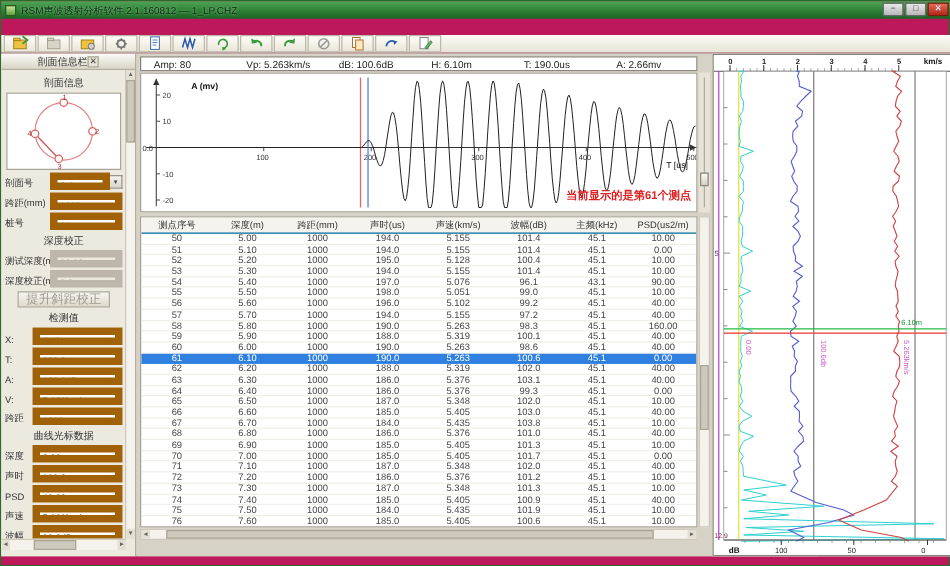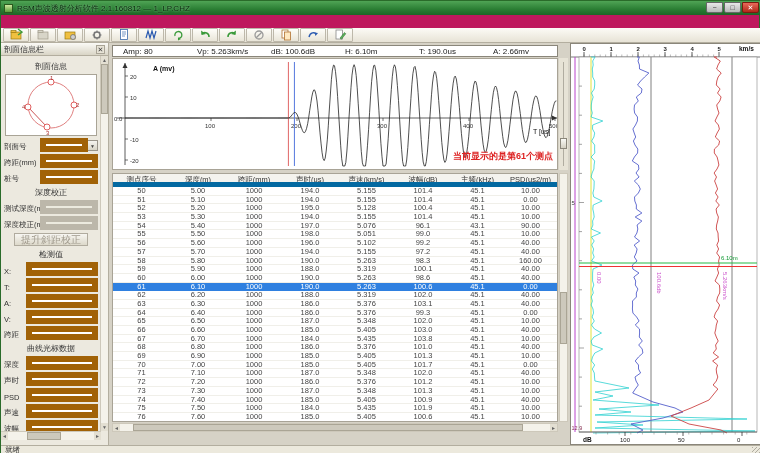--- a/index.html
+++ b/index.html
@@ -28,21 +28,21 @@
   .tbtn { width:26px; height:14px; margin-right:1px; display:flex; align-items:center; justify-content:center;
     border:1px solid #bdb8aa; background:linear-gradient(#fefdf9,#e9e5d8); border-radius:1px; }
   .tbtn svg { display:block; }
 
   
   #main { position:absolute; left:0; top:42px; width:760px; height:402px; background:#d6d2c6; }
 
   
   #sidebar { position:absolute; left:0; top:0; width:108px; height:402px; background:#ece9df; border-right:1px solid #b3ae9f; overflow:hidden; }
   #sidebar-header { height:13px; background:linear-gradient(#fbfaf6,#d9d5c6); border-bottom:1px solid #b3ae9f;
-    display:flex; align-items:center; justify-content:space-between; padding:0 3px; font-size:8px; color:#333; }
+    display:flex; align-items:center; justify-content:center; padding:0 3px; font-size:8px; color:#333; }
   #sidebar-close { width:9px; height:9px; line-height:8px; text-align:center; font-size:7px; color:#444; border:1px solid #a9a496; background:#e7e3d6; }
   #sidebar-content { position:absolute; left:0; top:13px; width:100px; height:375px; padding:2px 3px 0 3px; overflow:hidden; }
   .group-title { text-align:center; font-size:8px; color:#333; margin:3px 0 2px 0; }
   #diagram-box { width:92px; height:62px; background:#fff; border:1px solid #a9a496; margin:0 auto; }
   .field { display:flex; align-items:flex-end; margin:2px 0; }
   .flabel { width:36px; font-size:7.5px; color:#333; white-space:nowrap; }
   .flabel.narrow { width:22px; }
   .fval { flex:1; height:14px; border:6px solid #a16207; background:#fff; font-size:7.5px; line-height:9px; padding:0 2px; white-space:nowrap; overflow:hidden; }
   .fval.disabled { background:#eceadf; color:#999; border-color:#bcb7aa; }
   .combo { display:flex; align-items:center; }
@@ -62,21 +62,21 @@
     display:flex; align-items:center; font-size:8px; color:#222; }
   #wave-header span { flex:1; text-align:left; padding-left:10px; white-space:nowrap; }
   #wave-plot-box { position:absolute; left:2px; top:15px; width:446px; height:112px; background:#fff; border:1px solid #a8a396; }
   #wave-zoom-strip { position:absolute; left:449px; top:15px; width:9px; height:112px; background:#e7e3d6; }
   #wave-zoom-strip .track { position:absolute; left:4px; top:4px; width:1px; height:104px; background:#b0aca0; }
   #wave-zoom-strip .handle { position:absolute; left:1px; top:80px; width:7px; height:11px; background:linear-gradient(#fafaf6,#d4d0c2); border:1px solid #8a867a; }
 
   
   #table-area { position:absolute; left:2px; top:130px; width:446px; height:249px; background:#fff; border:1px solid #a8a396; overflow:hidden; }
   #thead { display:grid; grid-template-columns:57px 56px 56px 56px 57px 56px 53px 53px; height:13px;
-    background:#f4f3ee; border-bottom:5px solid #0369a1; }
+    background:#f4f3ee; border-bottom:1px solid #0369a1; }
   #thead div { font-size:7.5px; color:#333; text-align:center; line-height:12px; white-space:nowrap; overflow:hidden; }
   .trow { display:grid; grid-template-columns:57px 56px 56px 56px 57px 56px 53px 53px; height:8.7px; border-bottom:1px solid #f0efe9; }
   .trow div { font-size:7.5px; color:#444; text-align:center; line-height:8.5px; white-space:nowrap; }
   .trow.sel { background:#2f80e0; border-bottom-color:#2f80e0; }
   .trow.sel div { color:#fff; }
   #table-vscroll { position:absolute; left:449px; top:130px; width:9px; height:249px; background:#f4f2ea; border:1px solid #cdc8ba; }
   #table-vscroll .thumb { position:absolute; left:0; top:118px; width:7px; height:52px; background:#cdc9bc; border:1px solid #aaa595; }
   #table-hscroll { position:absolute; left:2px; top:380px; width:446px; height:9px; background:#f4f2ea; border:1px solid #cdc8ba; }
   #table-hscroll .hthumb { position:absolute; left:20px; top:0; width:390px; height:7px; background:#cdc9bc; border:1px solid #aaa595; }
 
@@ -733,17 +733,13 @@
           <line x1="117.79999999999998" y1="388" x2="117.79999999999998" y2="390.5" stroke="#777" stroke-width="0.5"></line>
           <line x1="129.39999999999998" y1="388" x2="129.39999999999998" y2="390.5" stroke="#777" stroke-width="0.5"></line>
           <line x1="140.99999999999997" y1="388" x2="140.99999999999997" y2="390.5" stroke="#777" stroke-width="0.5"></line>
           <line x1="152.59999999999997" y1="388" x2="152.59999999999997" y2="390.5" stroke="#777" stroke-width="0.5"></line>
           <line x1="164.19999999999996" y1="388" x2="164.19999999999996" y2="390.5" stroke="#777" stroke-width="0.5"></line>
           <line x1="175.79999999999995" y1="388" x2="175.79999999999995" y2="390.5" stroke="#777" stroke-width="0.5"></line>
         </svg>
     </div>
   </div>
 
-  <div id="statusbar">
-    <span>就绪</span>
-    <div id="grip"></div>
-  </div>
 </div>
 
 </body></html>

